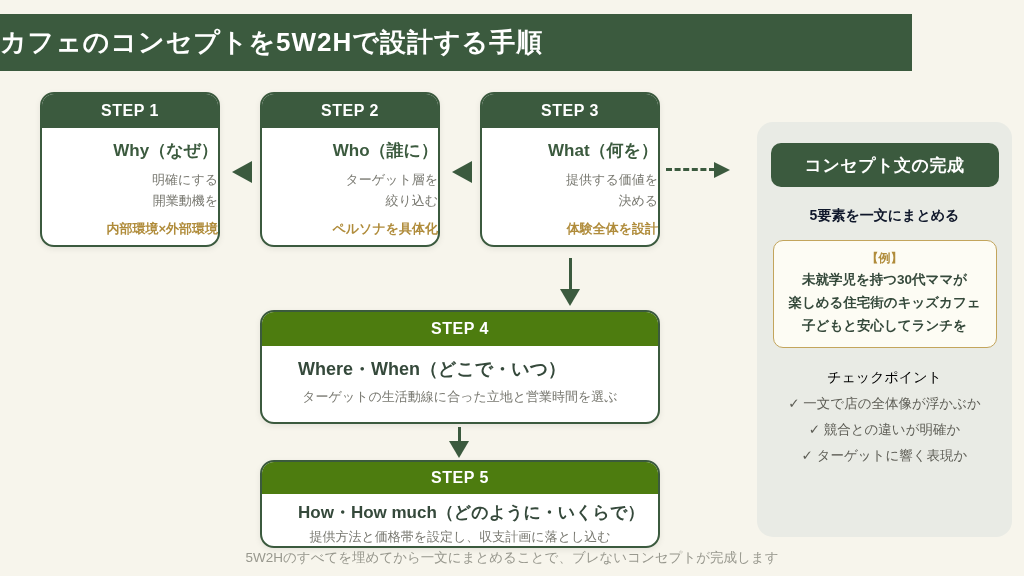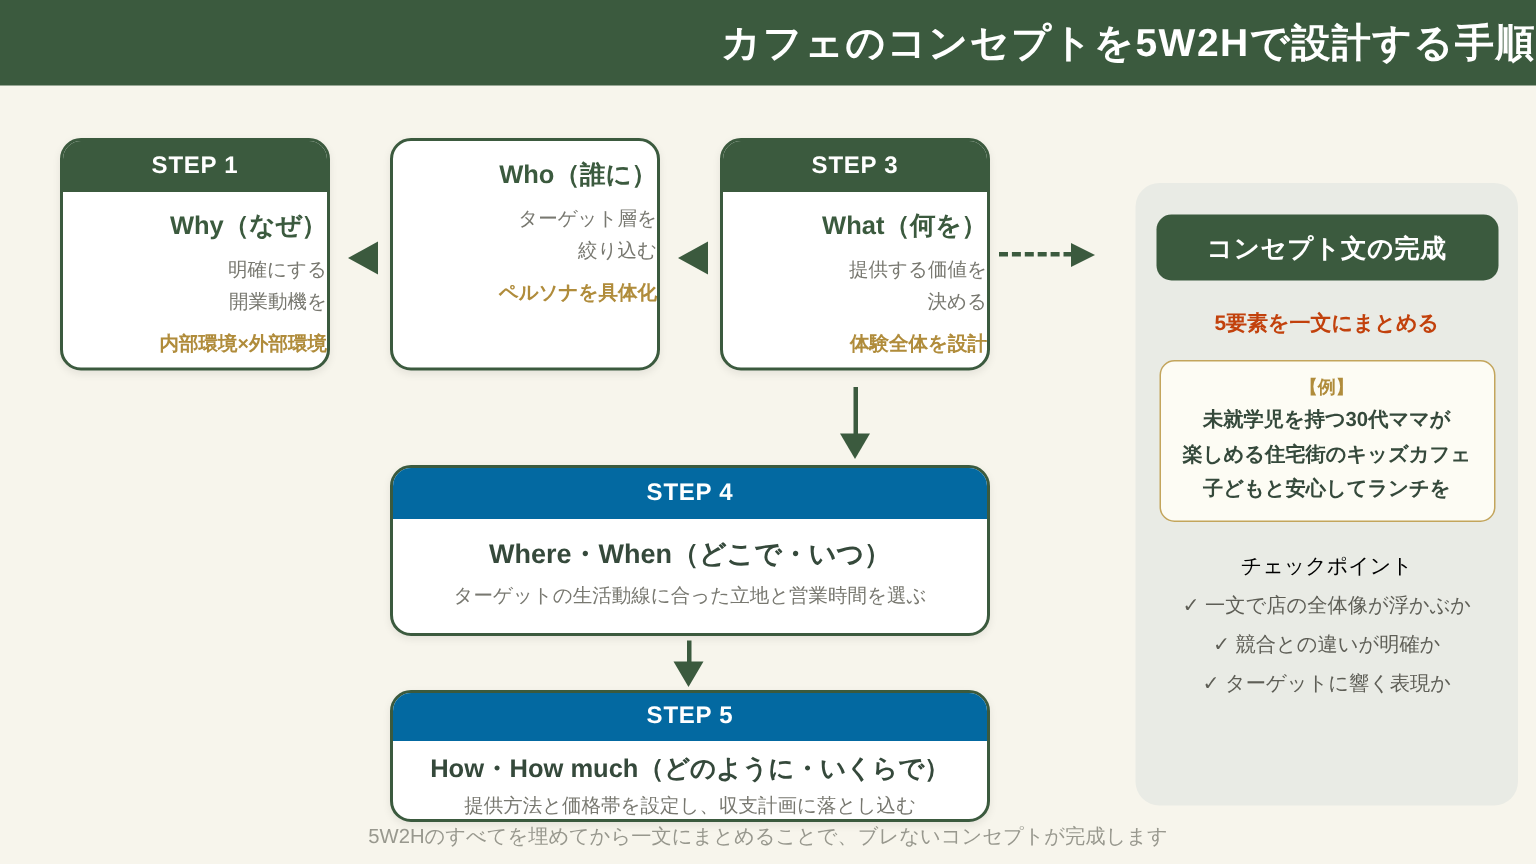--- a/index.html
+++ b/index.html
@@ -4,49 +4,49 @@
 <style>
   html,body{margin:0;padding:0;background:#F7F5EC;}
   *{box-sizing:border-box;}
   .stage{
     position:relative;width:1024px;height:576px;overflow:hidden;
     background:#F7F5EC;
     font-family:"Liberation Sans","DejaVu Sans",sans-serif;
   }
   
   .topbar{
-    position:absolute;left:0;top:0;width:1024px;height:57px;
-    background:#3B5A3E;display:flex;align-items:center;justify-content:flex-end;
+    position:absolute;left:0;top:14px;width:912px;height:57px;
+    background:#3B5A3E;display:flex;align-items:center;justify-content:flex-start;
   }
   .topbar h1{
     margin:0;color:#FFFFFF;font-size:26px;font-weight:bold;letter-spacing:1px;
   }
   
   .card{
     position:absolute;background:#FFFFFF;border:2px solid #3B5A3E;
     border-radius:14px;overflow:hidden;box-shadow:0 2px 6px rgba(0,0,0,0.08);
   }
   .card-head{
     height:34px;display:flex;align-items:center;justify-content:center;
     color:#FFFFFF;font-weight:bold;font-size:16px;letter-spacing:0.5px;
   }
   .head-green{background:#3B5A3E;}
-  .head-gold{background:#0369a1;}
+  .head-gold{background:#4d7c0f;}
   
   .step-card{top:92px;width:180px;height:155px;}
   .step-card .card-body{padding-top:11px;text-align:right;}
   .card-title{font-size:17px;font-weight:bold;color:#3B5A3E;}
   .card-lines{margin-top:7px;font-size:13px;line-height:21px;color:#787870;}
   .card-highlight{margin-top:9px;font-size:13px;font-weight:bold;color:#B08C3B;}
   
   .wide-card{left:260px;width:400px;}
   #step4-card{top:310px;height:114px;}
   #step5-card{top:460px;height:88px;}
   #step5-card .card-head{height:32px;}
-  .wide-title{margin-top:11px;text-align:center;font-size:18px;font-weight:bold;color:#35493B;}
+  .wide-title{margin-top:11px;font-size:18px;font-weight:bold;color:#35493B;padding-left:36px;}
   .wide-body{margin-top:7px;text-align:center;font-size:13px;color:#787870;}
   #step5-card .wide-title{margin-top:7px;font-size:17px;}
   #step5-card .wide-body{margin-top:4px;}
   
   .tri-left{
     position:absolute;width:0;height:0;
     border-top:11px solid transparent;border-bottom:11px solid transparent;
     border-right:20px solid #3B5A3E;
   }
   .dash-line{position:absolute;left:666px;top:168px;width:49px;height:0;border-top:3px dashed #3B5A3E;}
@@ -64,21 +64,21 @@
   
   .panel{
     position:absolute;left:757px;top:122px;width:255px;height:415px;
     background:#E9EBE5;border-radius:16px;text-align:center;
   }
   .panel-title-box{
     margin:21px auto 0;width:228px;height:44px;background:#3B5A3E;border-radius:10px;
     display:flex;align-items:center;justify-content:center;
     color:#FFFFFF;font-size:17px;font-weight:bold;letter-spacing:0.5px;
   }
-  .panel-subtitle{margin-top:20px;font-size:14px;font-weight:bold;color:#c2410c;}
+  .panel-subtitle{margin-top:20px;font-size:14px;font-weight:bold;color:#0f172a;}
   .example-box{
     margin:15px auto 0;width:224px;background:#FDFCF4;
     border:1.5px solid #C3A55C;border-radius:10px;padding:9px 4px 11px;
   }
   .example-label{font-size:12px;font-weight:bold;color:#B08C3B;}
   .example-line{margin-top:2px;font-size:13.5px;font-weight:bold;color:#35493B;line-height:21px;}
   .checkpoint-title{margin-top:21px;font-size:14px;font-weight:normal;color:#000000;}
   .checkpoint-item{margin-top:8px;font-size:13.5px;color:#5E5E56;line-height:18px;}
   
   .footer-note{
@@ -103,20 +103,21 @@
         <div>明確にする</div>
         <div>開業動機を</div>
       </div>
       <div class="card-highlight">内部環境×外部環境</div>
     </div>
   </div>
 
   <div class="tri-left" style="left:232px;top:161px;"></div>
 
   <div class="card step-card" style="left:260px;">
+    <div class="card-head head-green">STEP 2</div>
     <div class="card-body">
       <div class="card-title">Who（誰に）</div>
       <div class="card-lines">
         <div>ターゲット層を</div>
         <div>絞り込む</div>
       </div>
       <div class="card-highlight">ペルソナを具体化</div>
     </div>
   </div>
 

